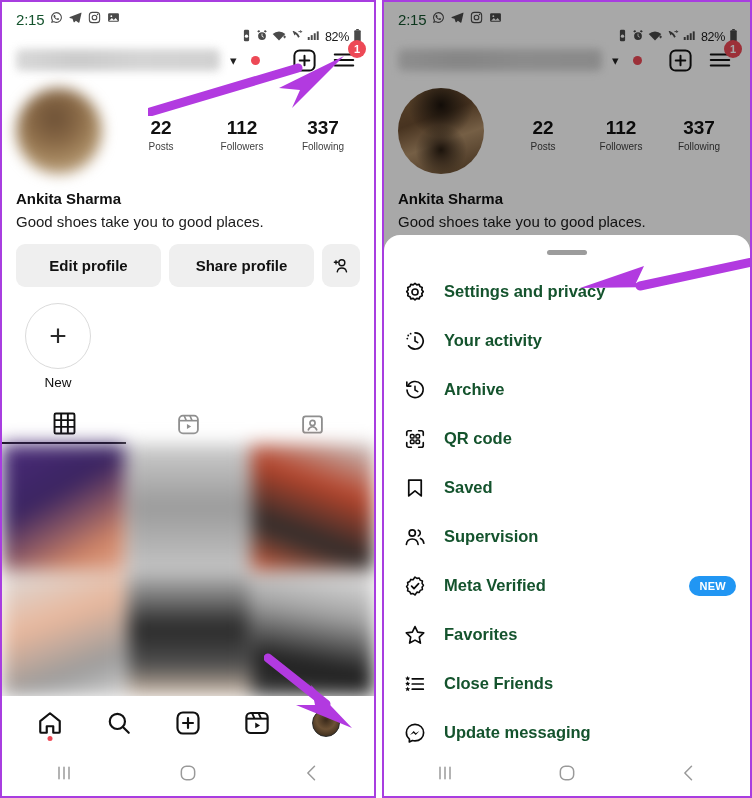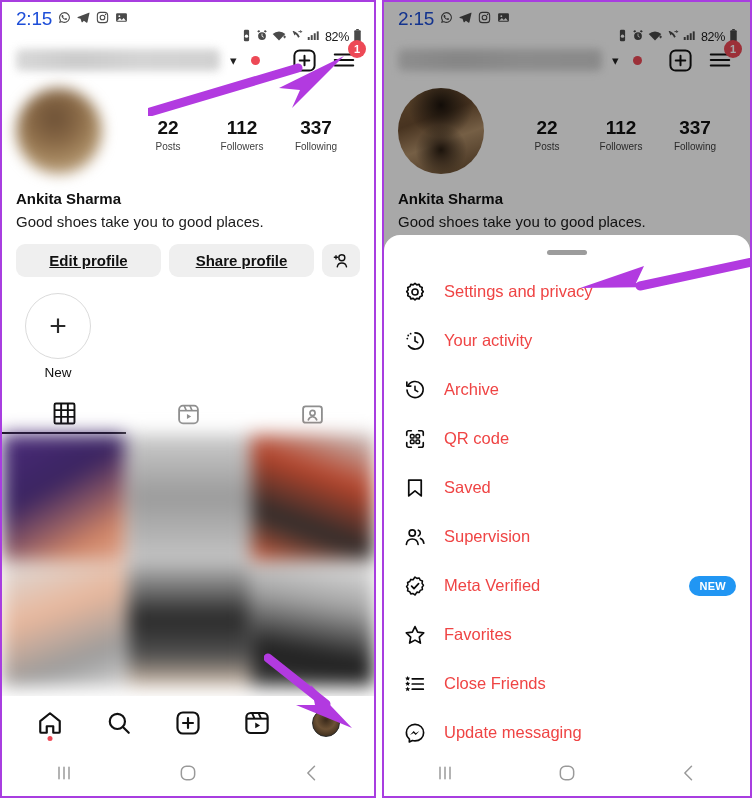--- a/index.html
+++ b/index.html
@@ -32,21 +32,21 @@
   .statusbar {
     height: 34px;
     display: flex;
     align-items: center;
     justify-content: space-between;
     padding: 0 12px 0 14px;
     font-size: 13px;
     color: #1b1b1b;
   }
   .sb-left { display: flex; align-items: center; gap: 6px; }
-  .sb-time { font-size: 19px; letter-spacing: -0.2px; color:#1d4ed8; }
+  .sb-time { font-size: 15px; letter-spacing: -0.2px; color:#14532d; }
   .sb-right { display: flex; align-items: center; gap: 4px; font-size: 12px; margin-top: 36px; }
   .sb-batt { font-size: 12.5px; margin-left: 2px; letter-spacing:-0.3px;}
   .sb-ico { display:inline-block; }
 
   
   .appbar {
     height: 48px;
     display: flex;
     align-items: center;
     padding: 0 14px;
@@ -78,34 +78,34 @@
     background: radial-gradient(circle at 45% 35%, #6b4f35 0%, #8a6a47 35%, #a98b63 60%, #c9b293 100%);
     flex: 0 0 auto;
   }
   .avatar.blurred { filter: blur(7px); }
   .avatar.photo {
     background:
       radial-gradient(circle at 50% 72%, #2a1d12 0%, rgba(42,29,18,0) 34%),
       radial-gradient(circle at 50% 20%, #1c140d 0%, rgba(28,20,13,0) 40%),
       linear-gradient(160deg,#8d6b45 0%, #6d4e31 35%, #b3916a 60%, #5c4228 100%);
   }
-  .stats { display:flex; flex:1 1 auto; justify-content:center; padding-left: 16px; margin-top: 6px;}
+  .stats { display:flex; flex:1 1 auto; justify-content:space-between; padding-left: 16px; margin-top: 6px;}
   .stat { text-align:center; min-width: 74px;}
   .stat-num { font-size: 19px; font-weight: bold; color:#111; line-height: 1.35;}
   .stat-lbl { font-size: 10px; color:#404040; line-height: 1.25;}
   .bio { padding: 6px 14px 0 14px; margin-top: 8px; }
   .bio-name { font-size: 15px; font-weight: bold; color:#111; line-height:1.5;}
   .bio-text { font-size: 15px; color:#1b1b1b; line-height:1.45;}
 
   
   .actions { display:flex; gap:8px; padding: 12px 14px 0 14px; align-items:stretch;}
   .btn {
-    background:#efefef; border-radius:9px; height:33px;
+    background:#efefef; border-radius:9px; height:43px;
     display:flex; align-items:center; justify-content:center;
-    font-size:15px; font-weight:bold; color:#111;text-decoration:underline;
+    font-size:15px; font-weight:bold; color:#111;
   }
   .btn.grow { flex: 1 1 0; }
   .btn.sq { width: 38px; flex: 0 0 38px; font-weight:normal; }
 
   
   .highlights { display:flex; gap:24px; padding: 16px 0 0 20px; }
   .hl { width:72px; text-align:center; }
   .hl-ring {
     width:66px; height:66px; border-radius:50%;
     border:1.6px solid #dbdbdb; margin:0 auto;
@@ -167,21 +167,21 @@
     border-radius:16px 16px 0 0;
     padding-top:10px;
   }
   .grabber { width:40px; height:5px; border-radius:3px; background:#9c9c9c; margin: 5px auto 8px auto;}
   .menu { padding: 4px 0 0 0; }
   .menu-item {
     display:flex; align-items:center; height:49px; padding: 0 18px; gap:16px;
     position:relative;
   }
   .mi-ic { width:26px; display:flex; align-items:center; justify-content:center; flex:0 0 26px;}
-  .mi-lbl { font-size:16.5px; color:#ef4444; }
+  .mi-lbl { font-size:16.5px; color:#14532d;font-weight:bold; }
   .mi-new {
     position:absolute; right:14px;
     background:#2196f3; color:#fff; font-size:11px; font-weight:bold;
     border-radius:11px; padding:4px 10px; letter-spacing:.3px;
   }
 
   
   .arrow { position:absolute; pointer-events:none; }
 </style>
 </head>

